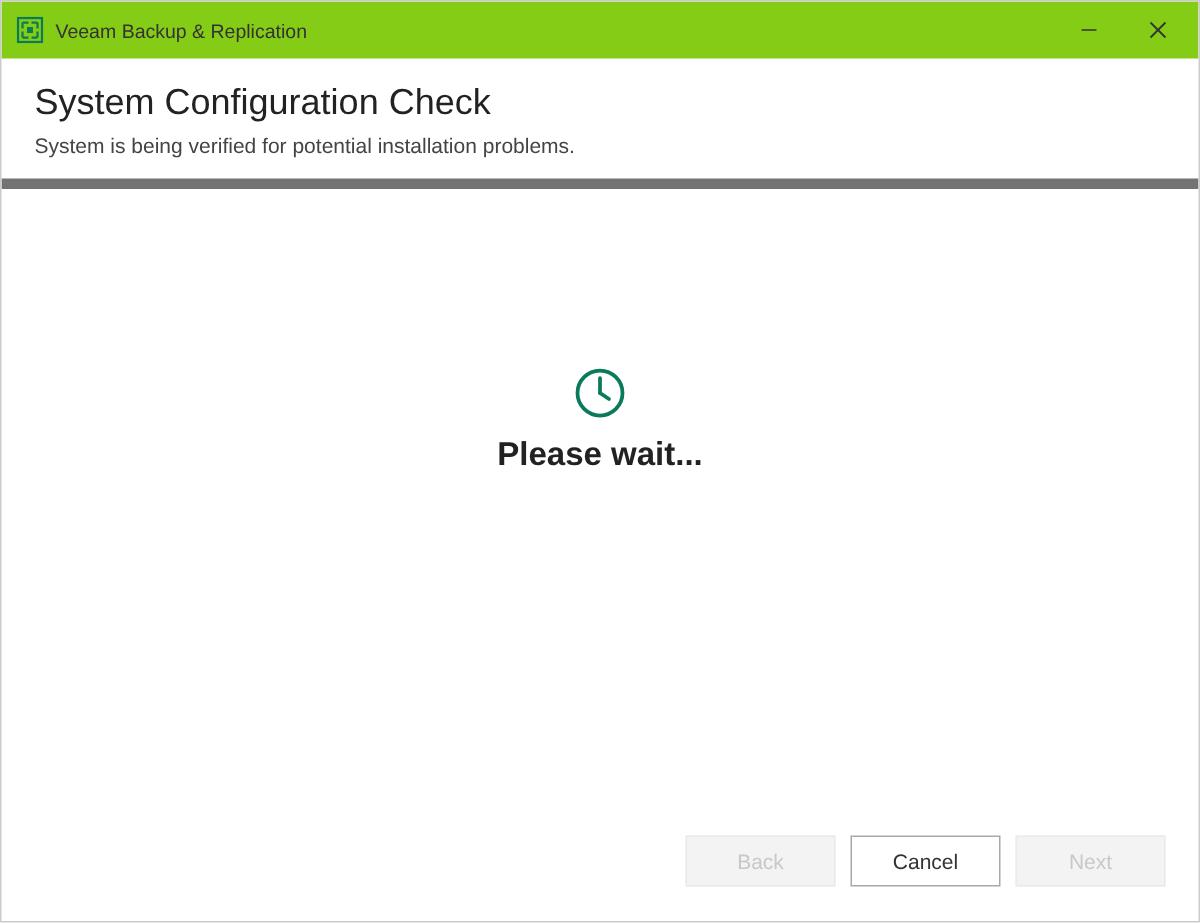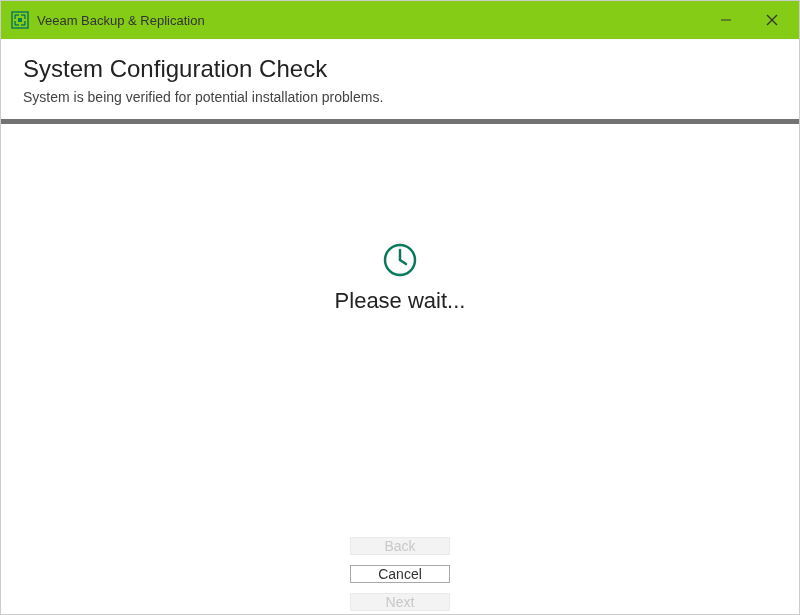--- a/index.html
+++ b/index.html
@@ -42,21 +42,21 @@
       width: 46px;
       height: 100%;
       display: flex;
       align-items: center;
       justify-content: center;
       color: #333;
       font-size: 14px;
     }
     .header {
       padding: 16px 22px 14px 22px;
-      border-bottom: 5px solid #737373;
+      border-bottom: 7px solid #737373;
     }
     .header h1 {
       font-size: 24px;
       font-weight: 400;
       color: #222;
       margin-bottom: 6px;
     }
     .header p {
       font-size: 14px;
       color: #444;
@@ -69,36 +69,35 @@
       justify-content: flex-start;
       padding-top: 118px;
     }
     .clock-icon {
       width: 36px;
       height: 36px;
       margin-bottom: 10px;
     }
     .wait-text {
       font-size: 22px;
-      font-weight: 400;
+      font-weight: 700;
       color: #222;
       margin-bottom: 14px;
     }
     .status-text {
       font-size: 14px;
       color: #444;
     }
     .footer {
       height: 64px;
       display: flex;
       align-items: center;
-      justify-content: center;
+      justify-content: flex-end;
       padding: 0 22px 16px 22px;
       gap: 10px;
-      flex-direction: column;
     }
     .btn {
       min-width: 100px;
       height: 34px;
       font-size: 14px;
       border: 1px solid #d0d0d0;
       background: #f7f7f7;
       color: #333;
       display: flex;
       align-items: center;

